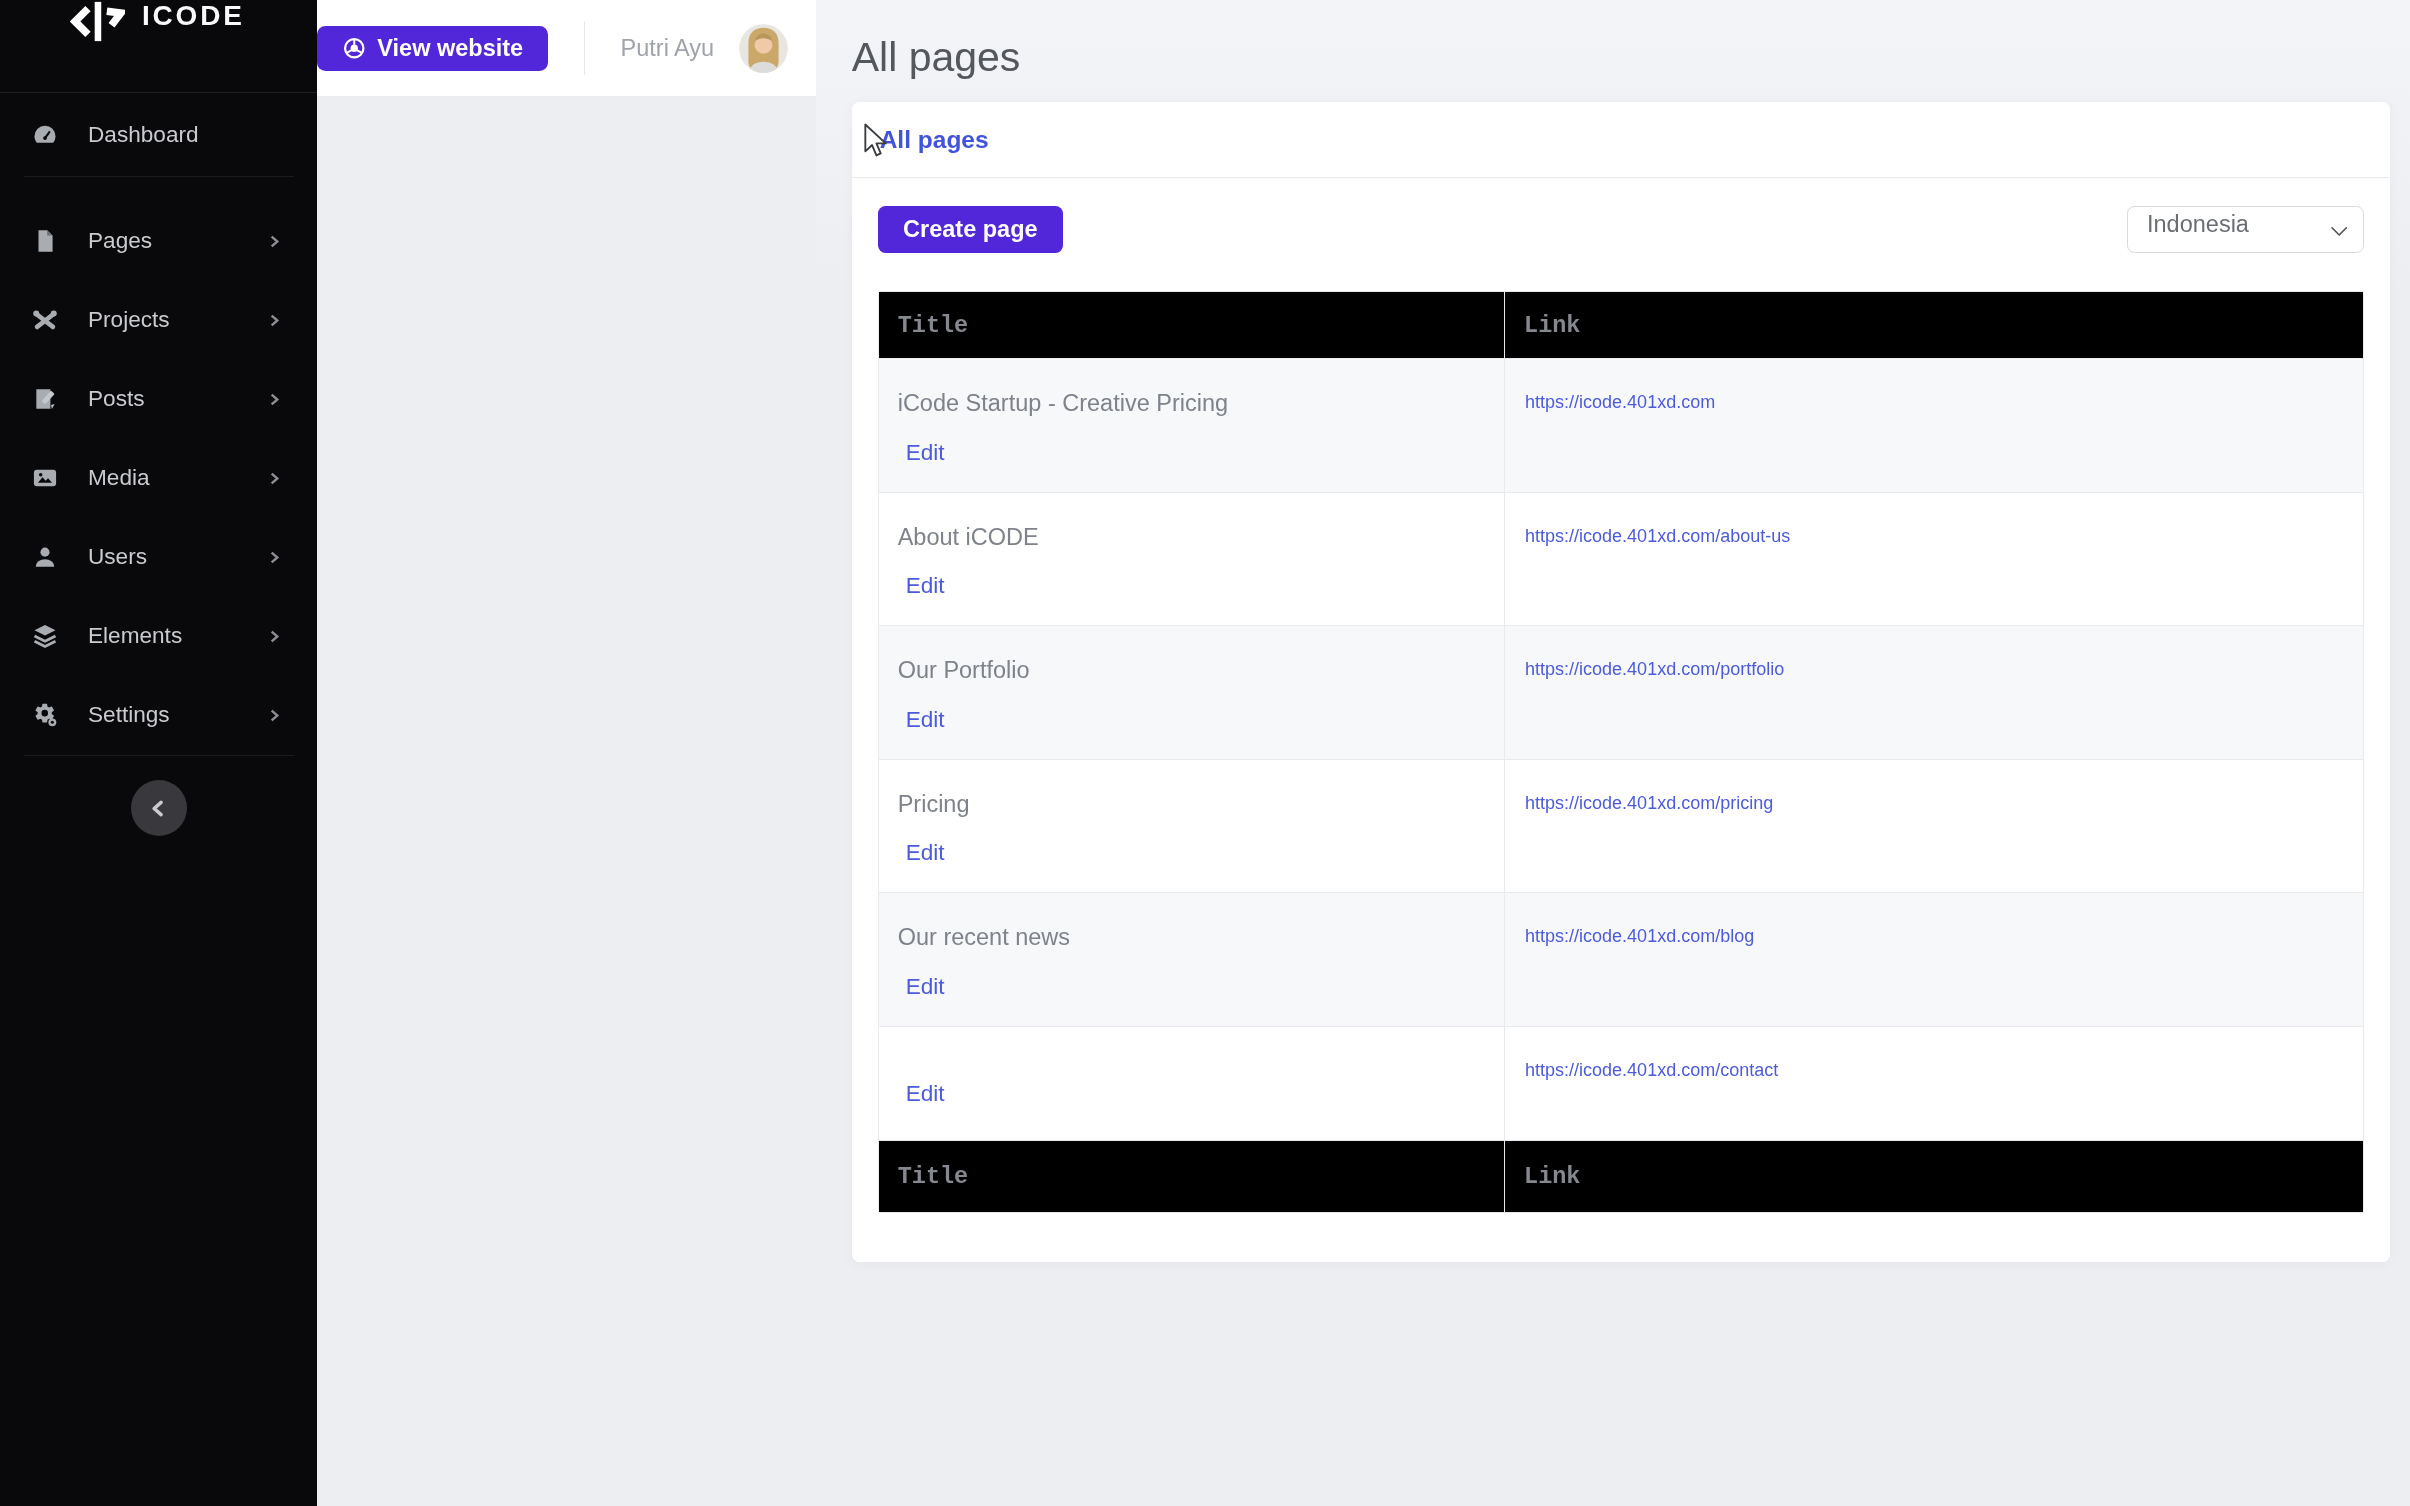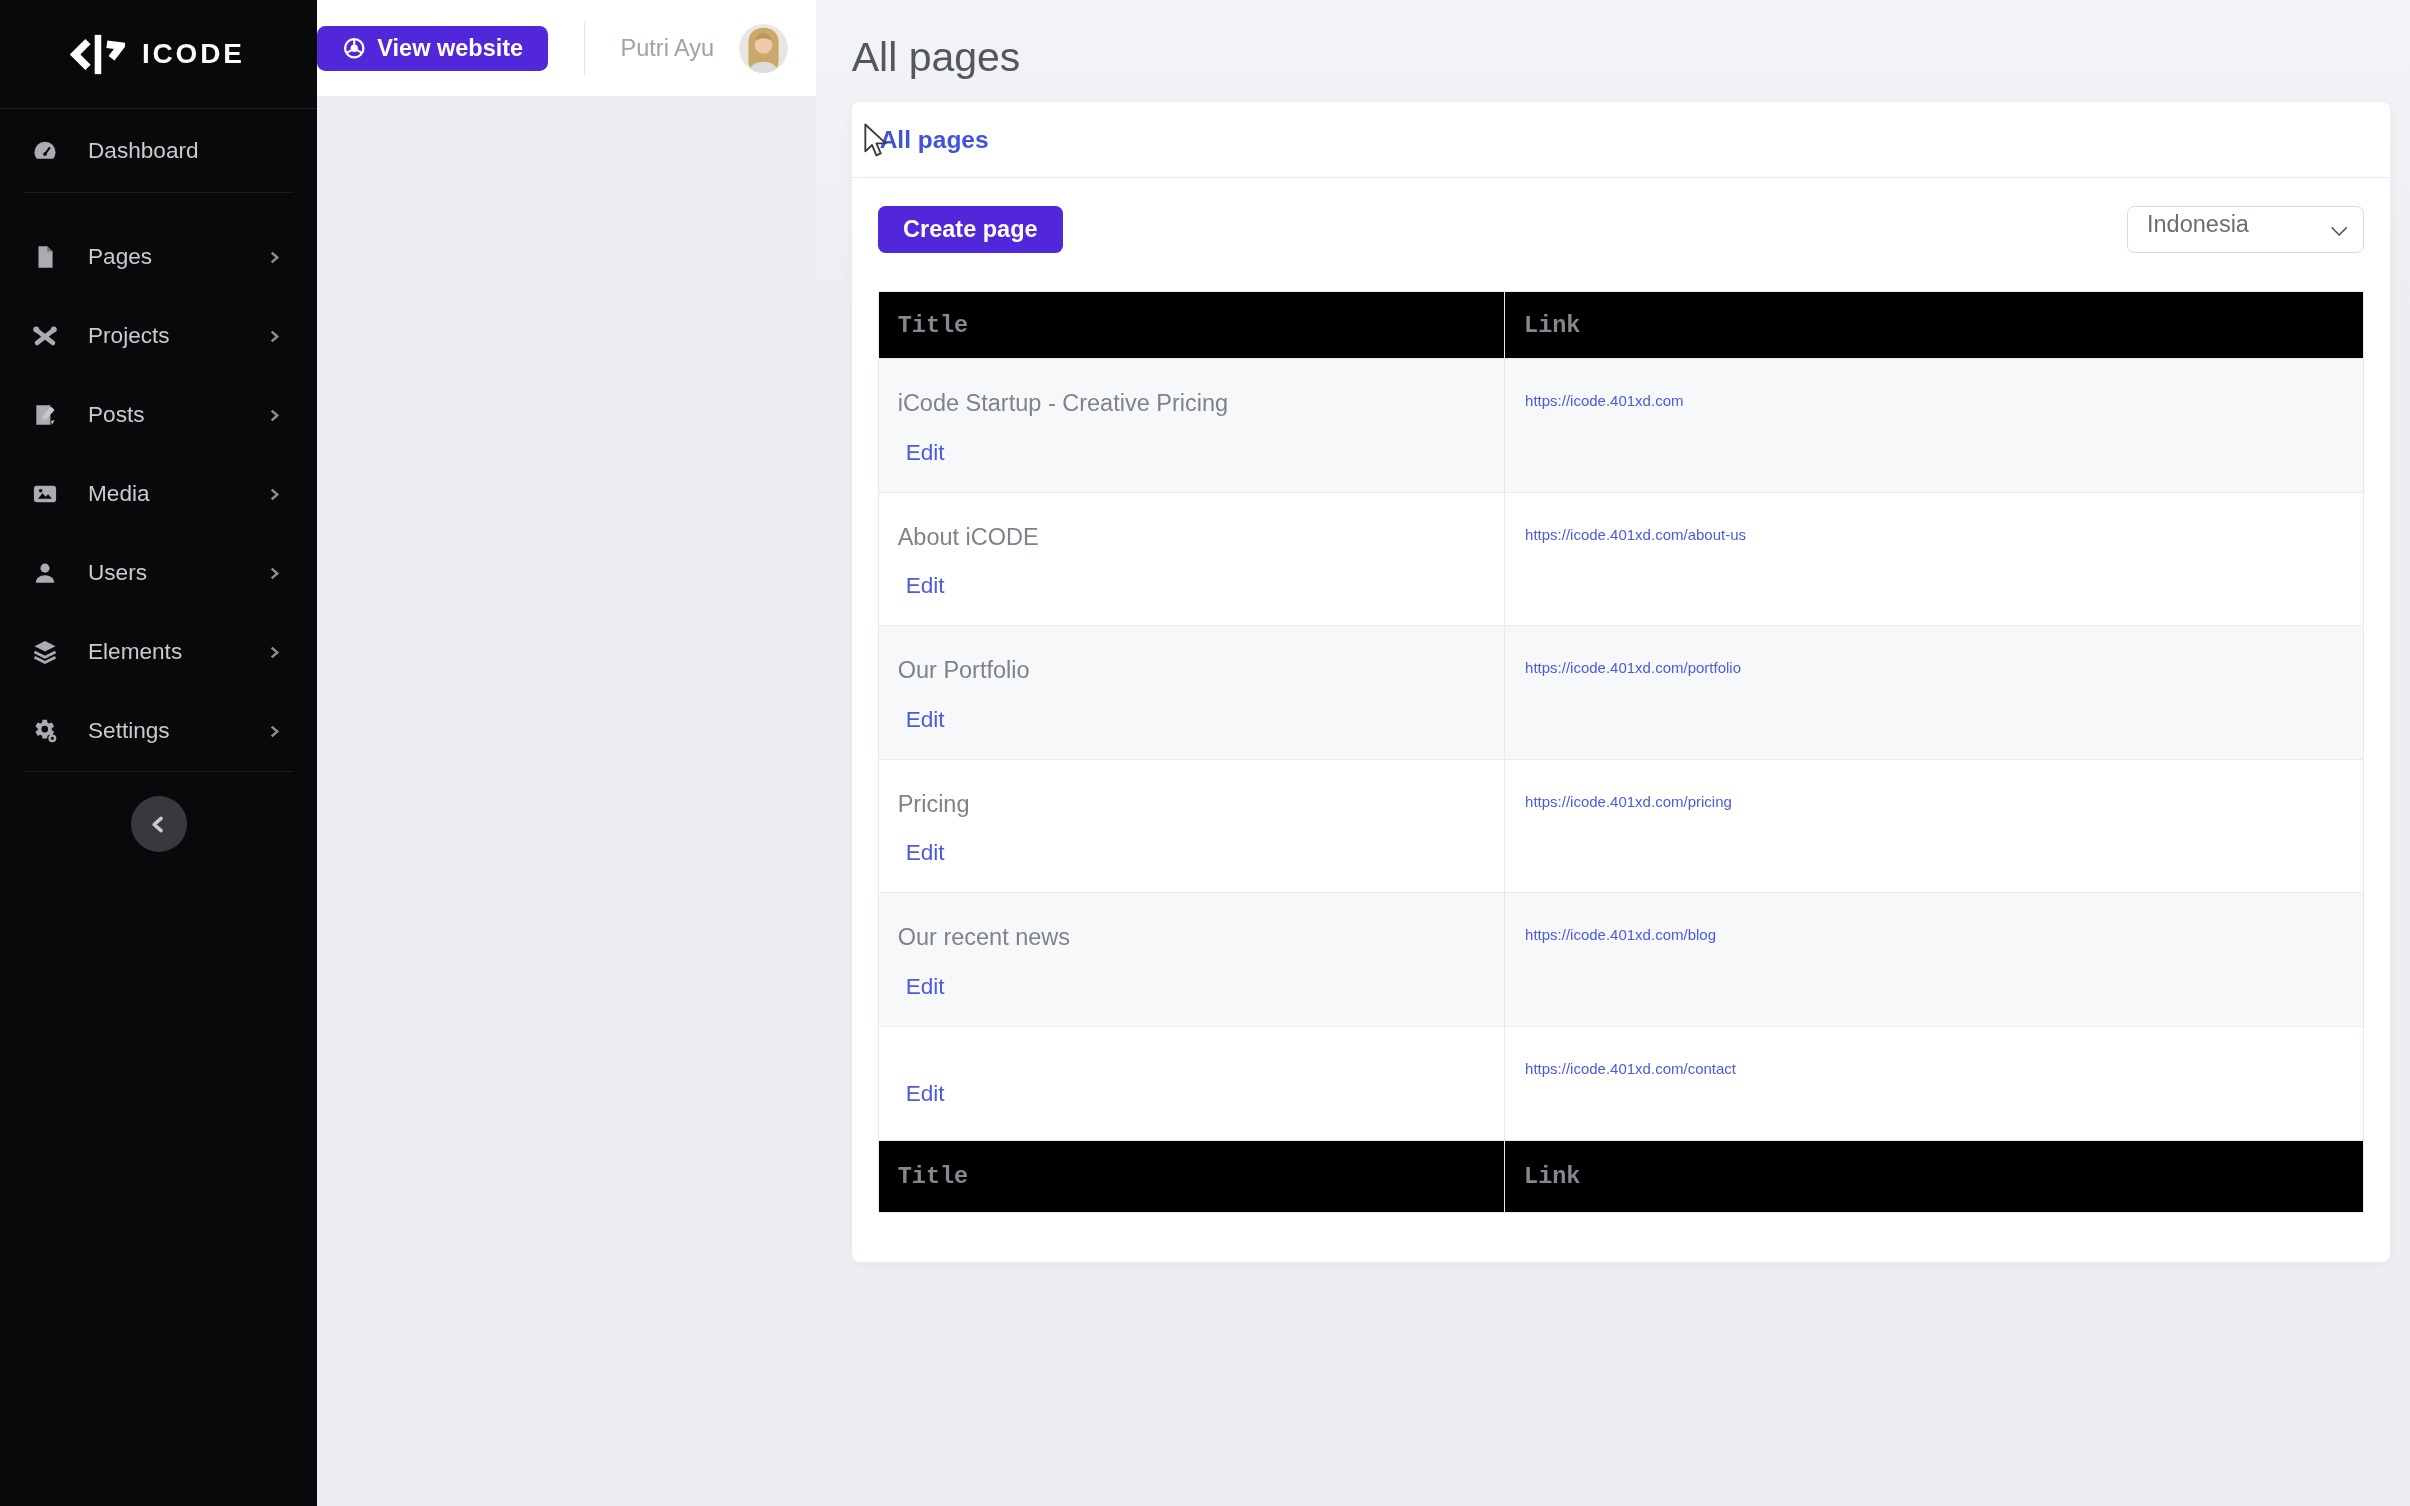--- a/index.html
+++ b/index.html
@@ -11,21 +11,21 @@
   }
   .app { display:flex; width:100%; height:100%; }
 
   
   .sidebar {
     width:317px; min-width:317px; height:100%;
     background:#09090B; color:#CFD1D5;
     display:flex; flex-direction:column;
   }
   .logo-row {
-    height:109px; display:flex; align-items:center;
+    height:93px; display:flex; 
     padding-left:70px; gap:17px;
     border-bottom:0.9px solid #1F1F22;
   }
   .logo-text {
     color:#FAFAFB; font-size:28px; font-weight:bold; letter-spacing:2.8px;
   }
   .nav { padding-top:0; }
   .nav-item {
     height:79px; display:flex; align-items:center;
     padding:0 34px 0 30px; cursor:pointer;
@@ -110,21 +110,21 @@
   .cell:last-child { border-right:none; }
   .trow { min-height:114px; background:#FFFFFF; }
   .trow:nth-of-type(even) { background:#F7F8FA; }
   .title-cell { padding:31px 19px 26px 19px; }
   .row-title { font-size:23.5px; color:#7E828A; }
   .edit-link {
     display:inline-block; margin-top:22.6px; font-size:22.6px;
     color:#4C5BDB; text-decoration:none; cursor:pointer;margin-left:8px;
   }
   .link-cell { padding:33px 19px 0 20px; }
-  .url-link { font-size:15px; color:#4C5BDB; text-decoration:none; cursor:pointer; }
+  .url-link { font-size:18px; color:#4C5BDB; text-decoration:none; cursor:pointer; }
 
   
   .cursor { position:absolute; left:863px; top:123px; z-index:50; pointer-events:none; }
 
   svg { display:block; }
 </style>
 </head>
 <body>
 
 <div class="app">

